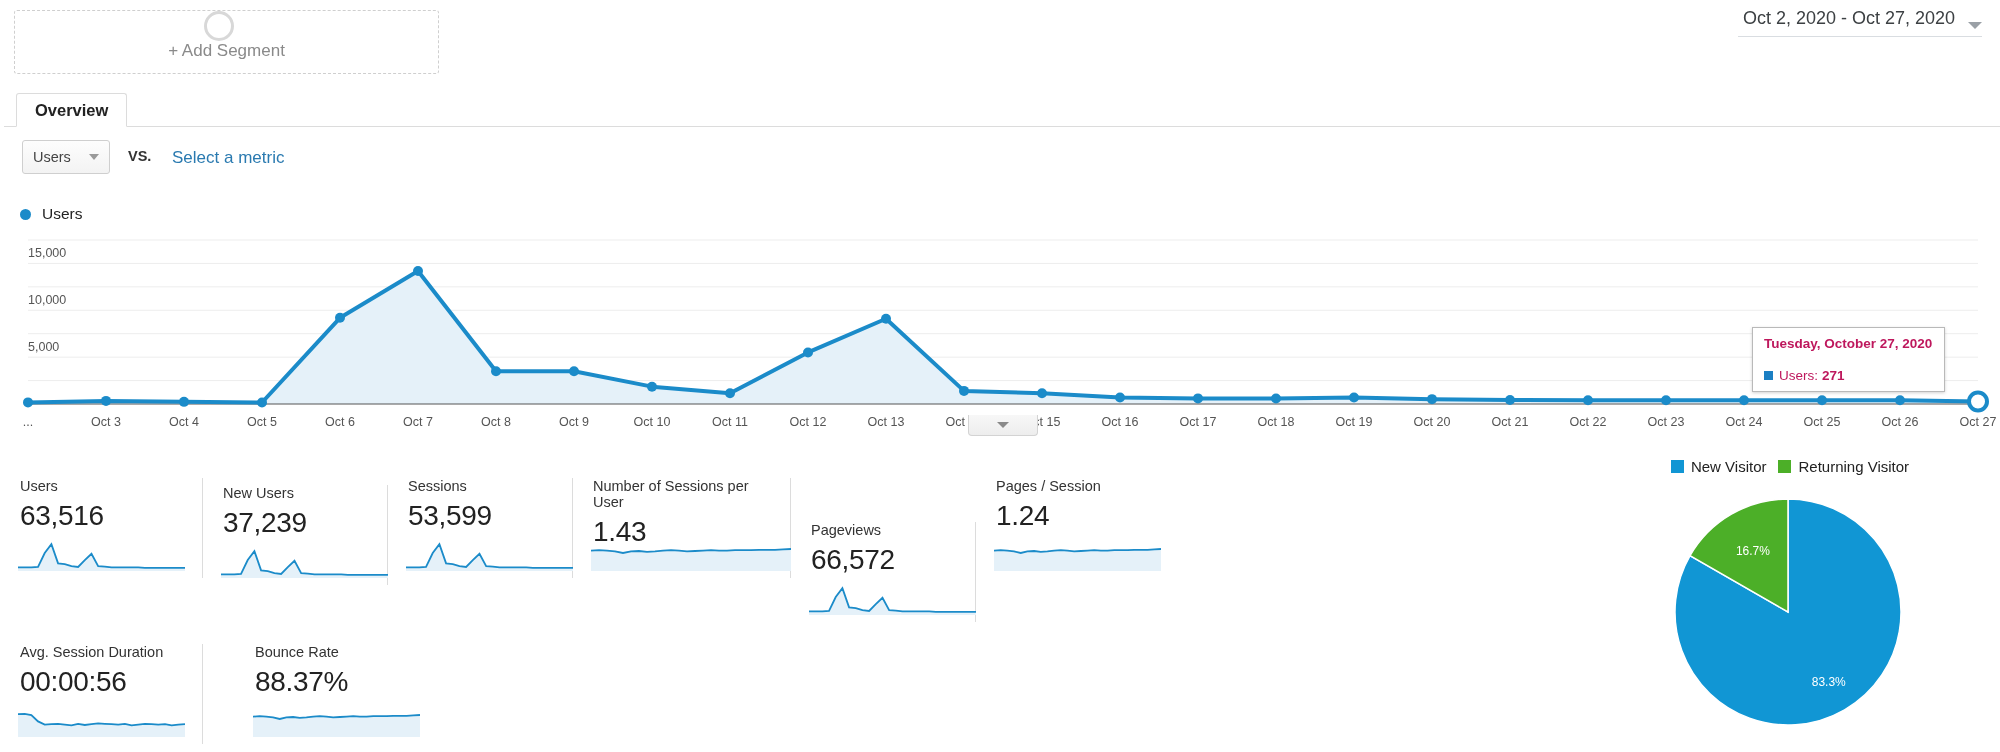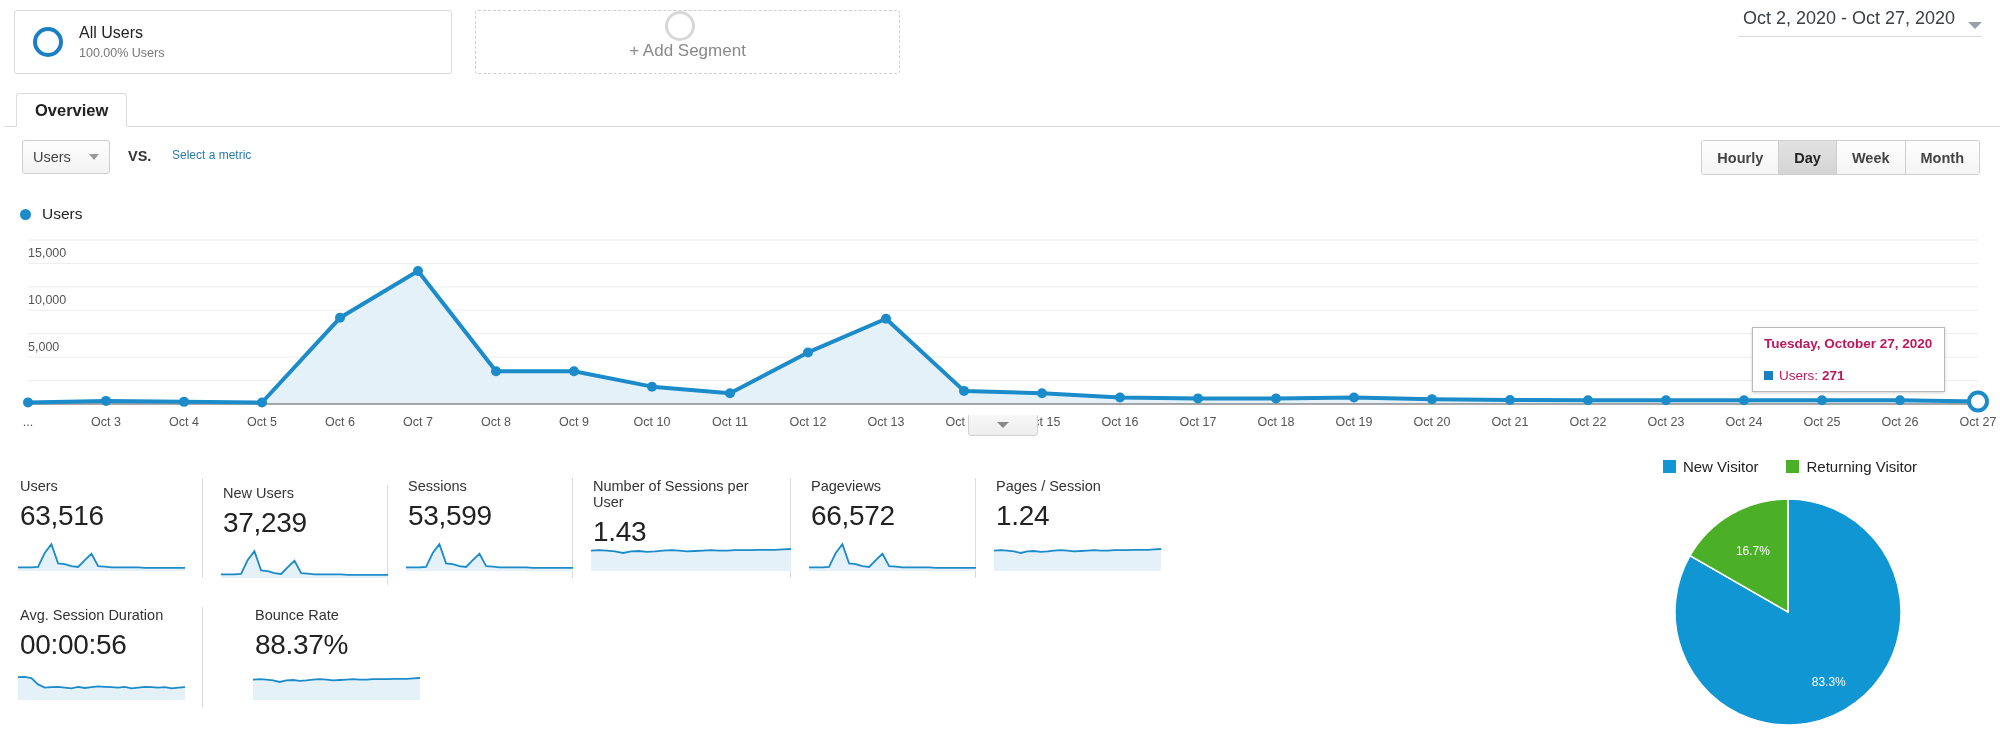--- a/index.html
+++ b/index.html
@@ -153,21 +153,21 @@
   .vs-label {
     position: absolute;
     left: 128px; top: 8px;
     font-size: 14.5px;
     font-weight: bold;
     color: #333;
   }
   .metric-link {
     position: absolute;
     left: 172px; top: 8px;
-    font-size: 12px;
+    font-size: 17px;
     color: #2a7ab0;
     cursor: pointer;
   }
   .granularity {
     position: absolute;
     right: 20px; top: 0;
     height: 33px;
     display: flex;
     border: 1px solid #cfcfcf;
     border-radius: 3px;
@@ -292,21 +292,21 @@
     left: 1590px; top: 458px;
     width: 400px;
   }
   .pie-legend {
     display: flex;
     align-items: center;
     justify-content: center;
     font-size: 15px;
     color: #222;
   }
-  .pl-item { display: flex; align-items: center; margin: 0 14px; }
+  .pl-item { display: flex; align-items: center; margin: 0 6px; }
   .pl-swatch { width: 13px; height: 13px; margin-right: 7px; }
   .pie-svg { display: block; margin: 14px auto 0 auto; }
   .pie-pct {
     font-size: 12px;
     fill: #ffffff;
     font-family: "Liberation Sans", sans-serif;
   }
   .ax-label {
     font-size: 12.5px;
     fill: #555;
@@ -315,27 +315,20 @@
   .y-label {
     font-size: 12.5px;
     fill: #555;
     font-family: "Liberation Sans", sans-serif;
   }
 </style>
 </head>
 <body>
 
 <div class="segment-bar">
-  <div class="segment-card">
-    <div class="seg-ring" style="border-color: rgb(27, 127, 195);"></div>
-    <div class="seg-text">
-      <div class="seg-title">All Users</div>
-      <div class="seg-sub">100.00% Users</div>
-    </div>
-  </div>
   <div class="segment-card add">
     <div class="seg-ring grey"></div>
     <div class="add-label">+ Add Segment</div>
   </div>
 </div>
 
 <div class="date-range">
   <span>Oct 2, 2020 - Oct 27, 2020</span>
   <span class="caret"></span>
 </div>
@@ -348,26 +341,20 @@
 </div>
 
 <div class="metric-row">
   <div class="select-box">
     <span>Users</span>
     <span class="caret"></span>
   </div>
   <div class="vs-label">VS.</div>
   <div class="metric-link">Select a metric</div>
 
-  <div class="granularity">
-    <div class="gran-btn">Hourly</div>
-    <div class="gran-btn active">Day</div>
-    <div class="gran-btn">Week</div>
-    <div class="gran-btn">Month</div>
-  </div>
 </div>
 
 <div class="chart-legend">
   <span class="legend-dot" style="background: rgb(27, 139, 201);"></span>
   <span>Users</span>
 </div>
 
 <div class="chart-area">
   <svg class="chart-svg" id="mainChart" width="2000" height="200">
       <line x1="28" x2="1978" y1="150.57142857142858" y2="150.57142857142858" stroke="#ededed" stroke-width="1"></line>
@@ -478,21 +465,21 @@
         </svg>
       </div>
       <div class="card" style="width: 218px; padding-right: 18px; padding-left: 18px;">
         <div class="card-label">Number of Sessions per User</div>
         <div class="card-value">1.43</div>
         <svg width="200" height="34" class="spark" style="left: 18px;">
           <path d="M 0 33 L 0 12.600000000000001 L 8 12.200000000000003 L 16 12.600000000000001 L 24 13.399999999999999 L 32 15 L 40 13.399999999999999 L 48 13 L 56 13.799999999999997 L 64 13.399999999999999 L 72 12.600000000000001 L 80 12.200000000000003 L 88 12.600000000000001 L 96 13.399999999999999 L 104 13 L 112 12.600000000000001 L 120 12.200000000000003 L 128 12.600000000000001 L 136 12.600000000000001 L 144 12.200000000000003 L 152 12.200000000000003 L 160 12.200000000000003 L 168 11.8 L 176 11.8 L 184 11.8 L 192 11.400000000000002 L 200 11 L 200 33 Z" fill="#e5f1f9" stroke="none"></path>
           <path d="M 0 12.600000000000001 L 8 12.200000000000003 L 16 12.600000000000001 L 24 13.399999999999999 L 32 15 L 40 13.399999999999999 L 48 13 L 56 13.799999999999997 L 64 13.399999999999999 L 72 12.600000000000001 L 80 12.200000000000003 L 88 12.600000000000001 L 96 13.399999999999999 L 104 13 L 112 12.600000000000001 L 120 12.200000000000003 L 128 12.600000000000001 L 136 12.600000000000001 L 144 12.200000000000003 L 152 12.200000000000003 L 160 12.200000000000003 L 168 11.8 L 176 11.8 L 184 11.8 L 192 11.400000000000002 L 200 11" fill="none" stroke="#1b8bc9" stroke-width="1.8"></path>
         </svg>
       </div>
-      <div class="card" style="width: 185px; padding-right: 34px; padding-left: 18px;">
+      <div class="card" style="width: 185px; padding-right: 34px; padding-left: 18px; margin-top: 44px;">
         <div class="card-label">Pageviews</div>
         <div class="card-value">66,572</div>
         <svg width="167" height="34" class="spark" style="left: 18px;">
           <path d="M 0 33 L 0 29.4 L 6.68 29.4 L 13.36 29.4 L 20.04 29 L 26.72 15 L 33.4 6.200000000000003 L 40.08 25.4 L 46.76 26.2 L 53.44 28.2 L 60.12 29 L 66.8 22.2 L 73.47999999999999 15.8 L 80.16 28.2 L 86.84 28.6 L 93.52 29.4 L 100.19999999999999 29.4 L 106.88 29.4 L 113.56 29.4 L 120.24 29.4 L 126.91999999999999 29.8 L 133.6 29.8 L 140.28 29.8 L 146.95999999999998 29.8 L 153.64 29.8 L 160.32 29.8 L 167 29.8 L 167 33 Z" fill="#e5f1f9" stroke="none"></path>
           <path d="M 0 29.4 L 6.68 29.4 L 13.36 29.4 L 20.04 29 L 26.72 15 L 33.4 6.200000000000003 L 40.08 25.4 L 46.76 26.2 L 53.44 28.2 L 60.12 29 L 66.8 22.2 L 73.47999999999999 15.8 L 80.16 28.2 L 86.84 28.6 L 93.52 29.4 L 100.19999999999999 29.4 L 106.88 29.4 L 113.56 29.4 L 120.24 29.4 L 126.91999999999999 29.8 L 133.6 29.8 L 140.28 29.8 L 146.95999999999998 29.8 L 153.64 29.8 L 160.32 29.8 L 167 29.8" fill="none" stroke="#1b8bc9" stroke-width="1.8"></path>
         </svg>
       </div>
       <div class="card" style="width: 185px; padding-right: 18px; padding-left: 18px;">
         <div class="card-label">Pages / Session</div>
         <div class="card-value">1.24</div>

